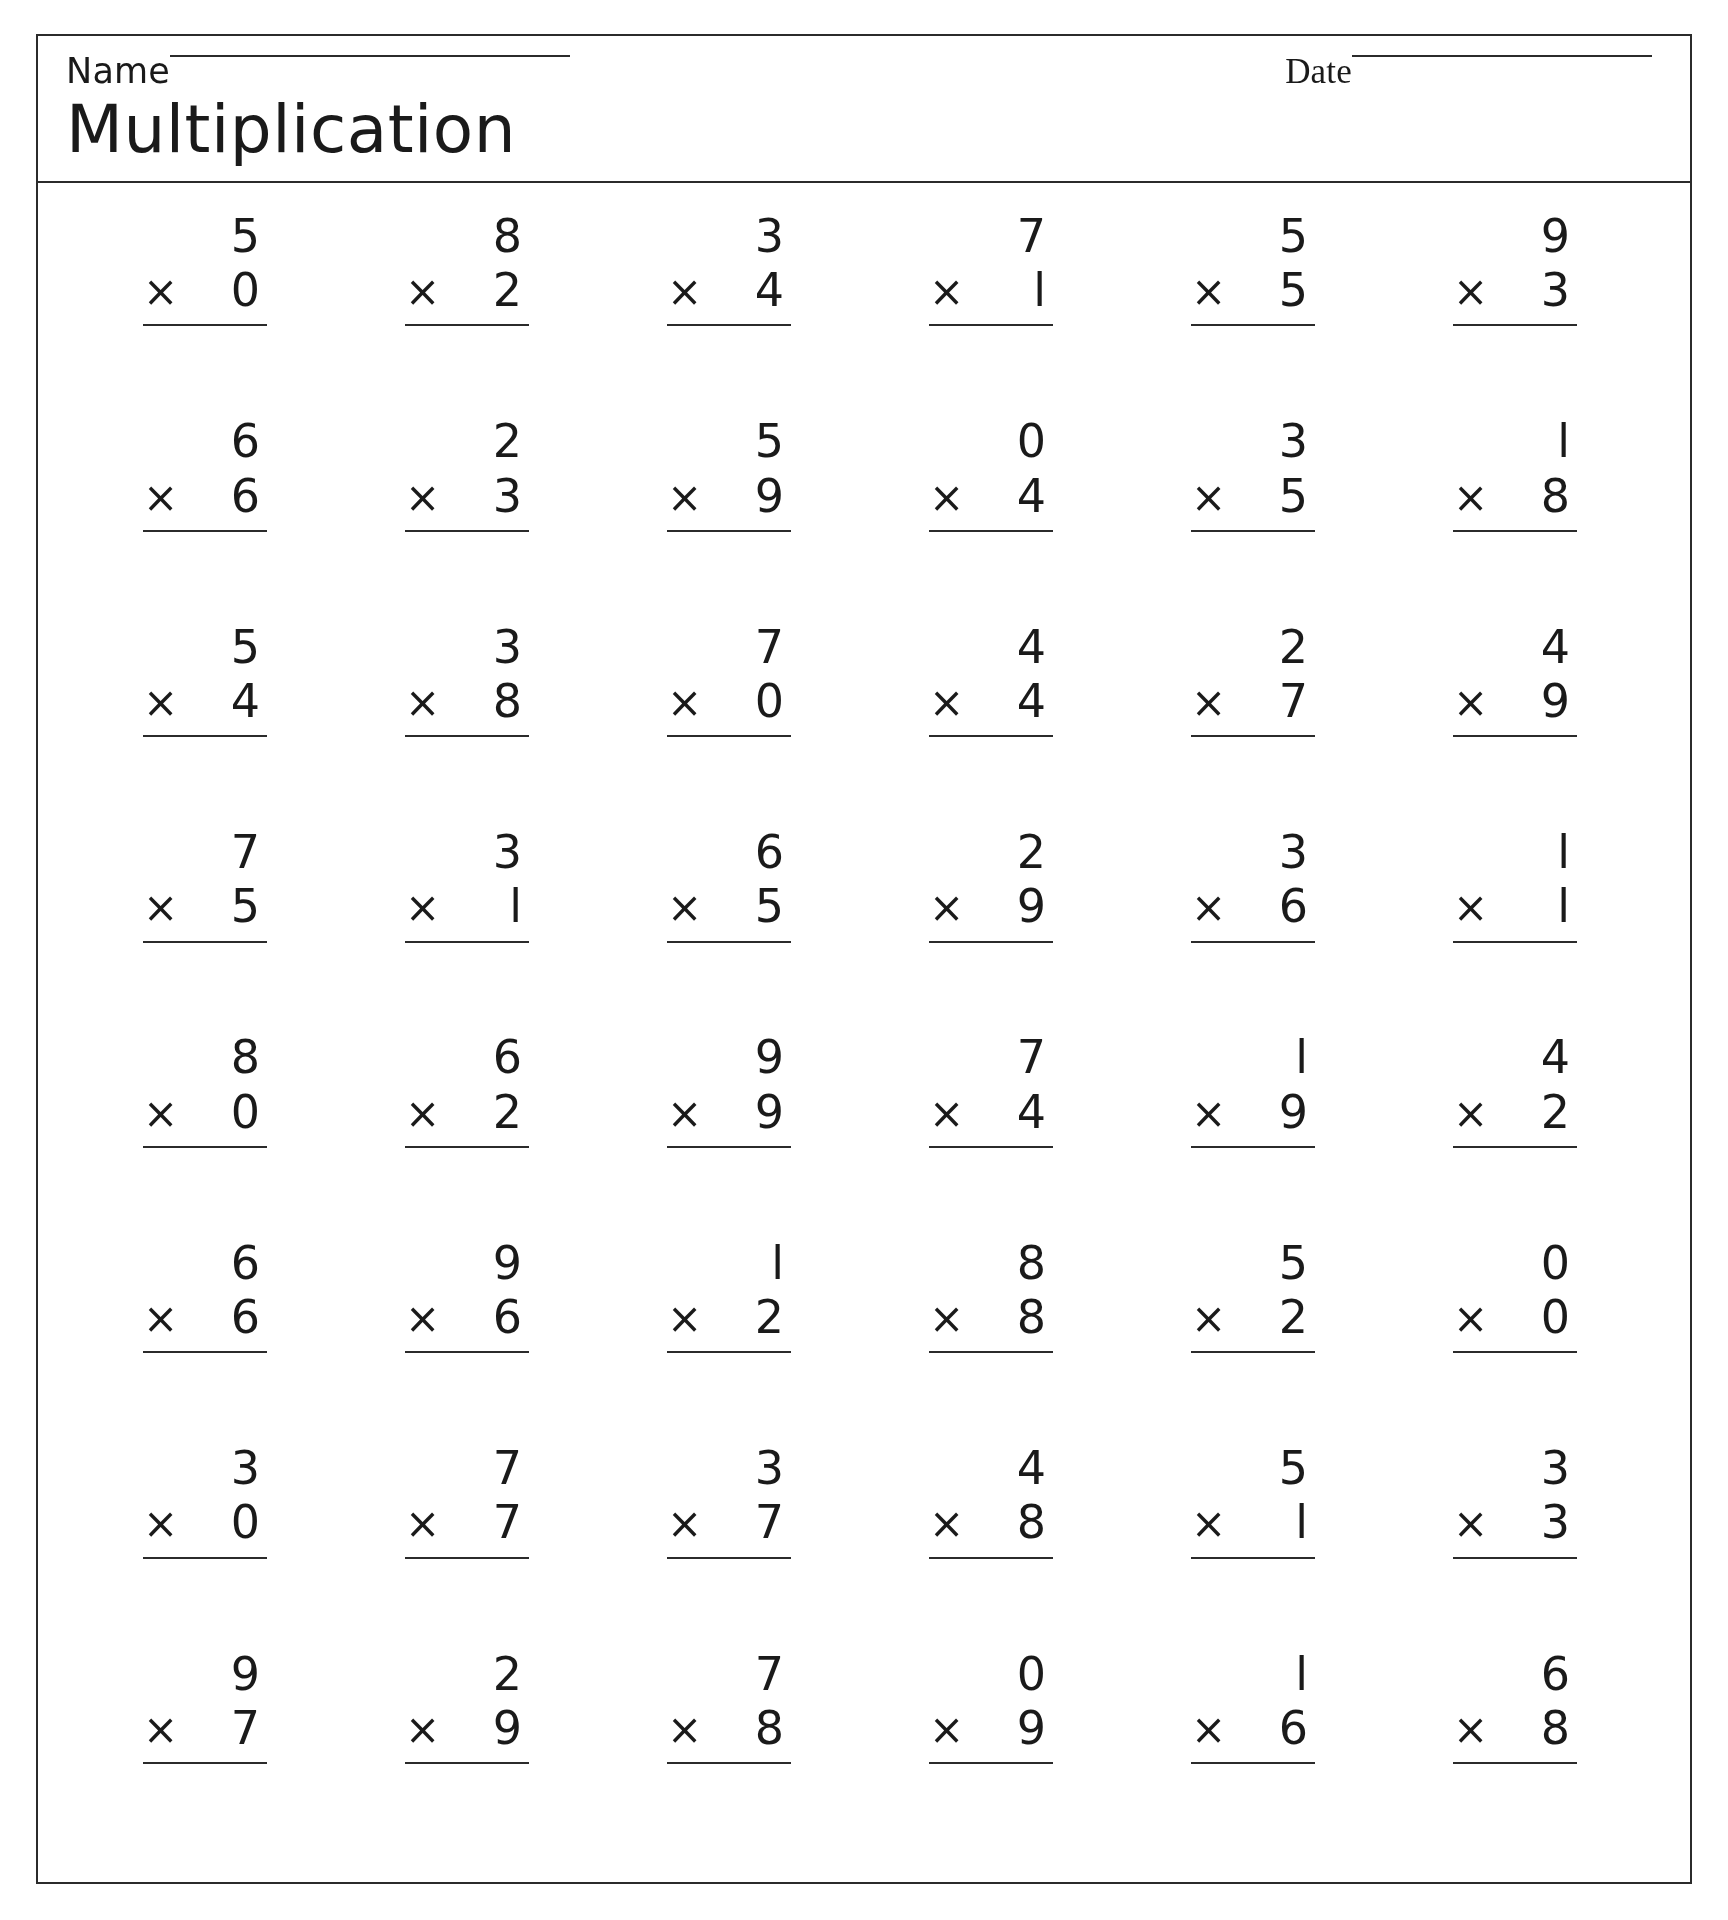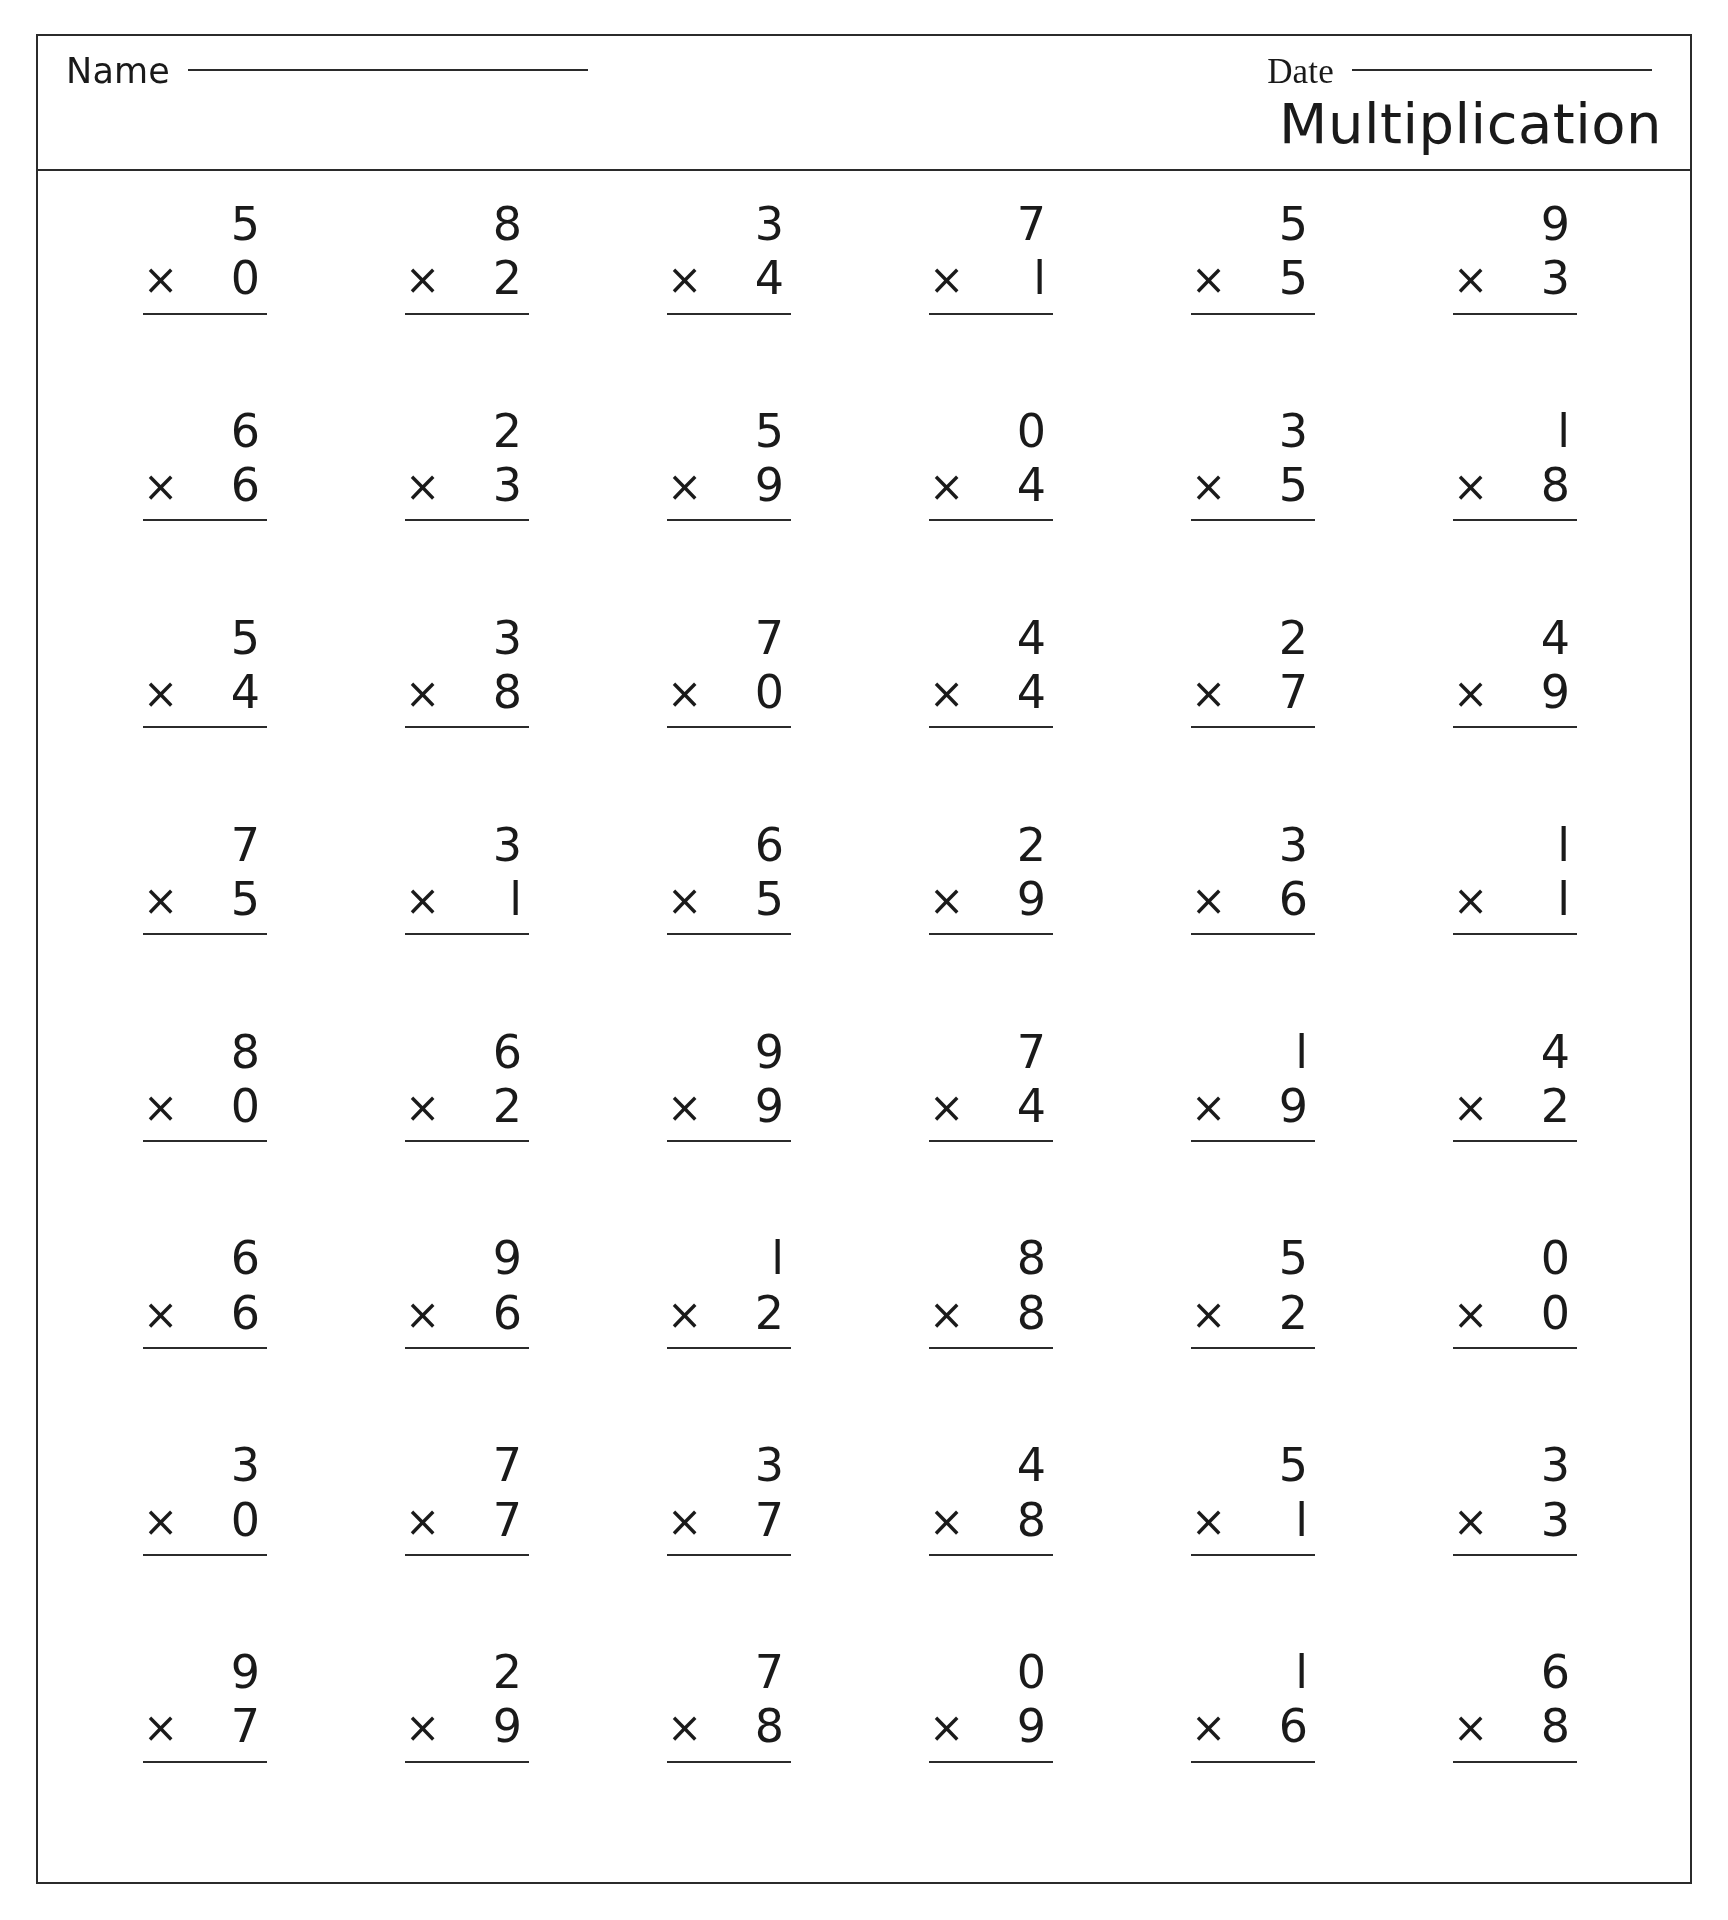--- a/index.html
+++ b/index.html
@@ -40,41 +40,40 @@
   }
   .name-date-row {
     display: flex;
     justify-content: space-between;
     align-items: flex-end;
     font-size: 35px;
     letter-spacing: 0.2px;
   }
   .field {
     display: flex;
-    align-items: center;
+    align-items: flex-start;
     white-space: nowrap;
-    gap: 18px;
   }
   .field-label {
     font-size: 35px;
     line-height: 1;
   }
   .field-rule {
     display: inline-block;
     border-bottom: 2px solid #2b2b2b;
     height: 1px;
     margin-bottom: 4px;
   }
   .name-rule { width: 400px; }
   .date-rule { width: 300px; }
   .field-right { margin-right: 10px; font-family: Liberation Serif, serif; }
 
   .worksheet-title {
-    text-align: right;
-    font-size: 56px;
+    text-align: left;
+    font-size: 66px;
     font-weight: 400;
     line-height: 1.18;
     margin: 2px 0 6px 0;
     letter-spacing: 0.5px;
   }
 
   
   .grid {
     flex: 1 1 auto;
     display: grid;

